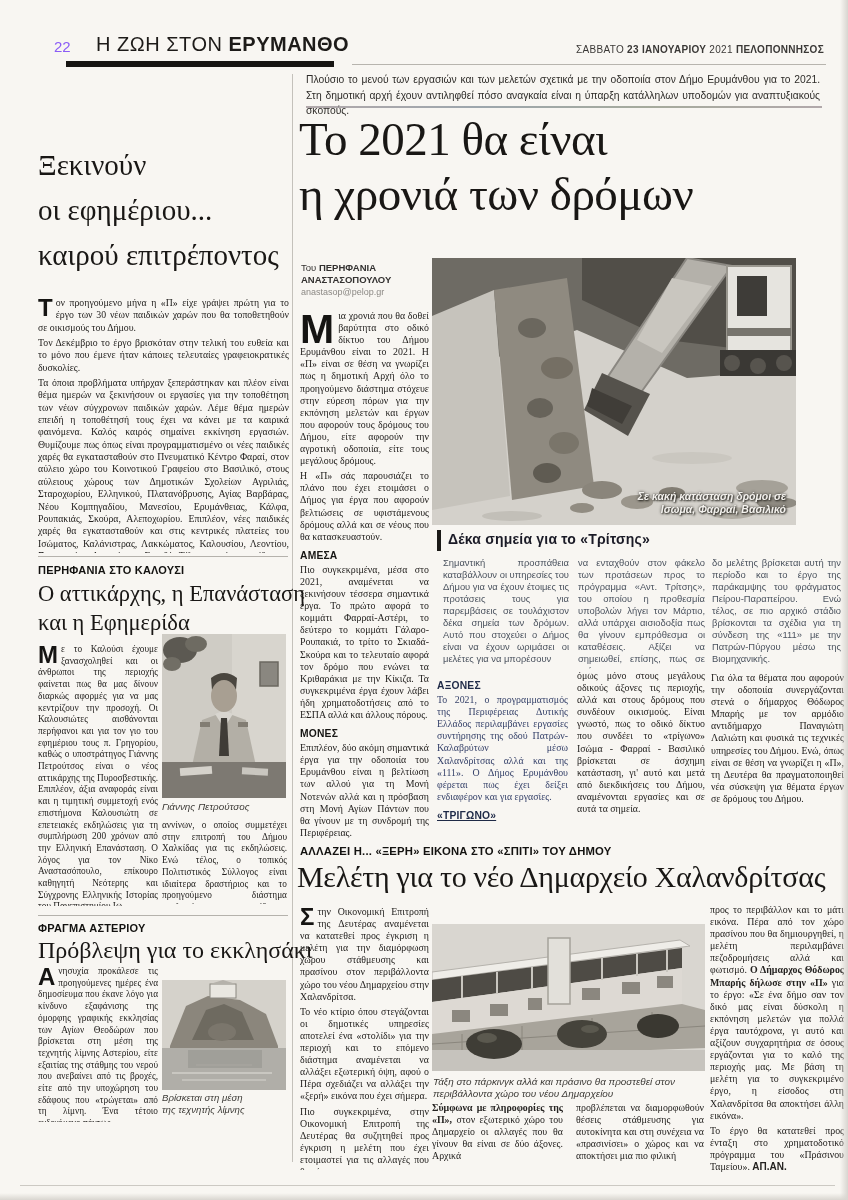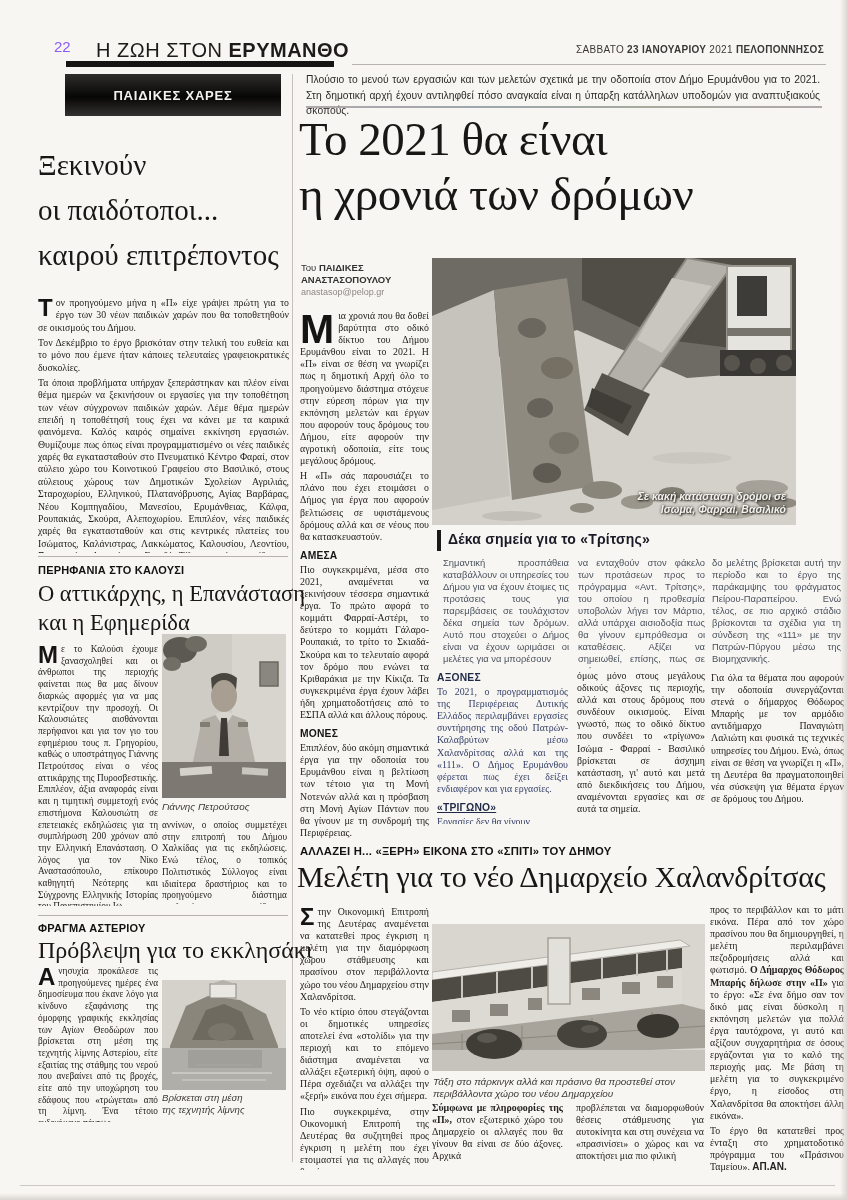--- a/index.html
+++ b/index.html
@@ -27,66 +27,62 @@
   .photo svg{display:block;}
   .bluecol p{color:#36426a;}
 </style>
 </head>
 <body>
 
 <div class="page">
 
   <div class="abs sans" style="left:36px;top:38px;font-size:15px;color:#8b5cf6;margin-left:18px;">22</div>
 
-  <div class="abs sans" style="left:96px;top:39px;font-size:20px;letter-spacing:.5px;color:#1d1b19;">
+  <div class="abs sans" style="left:96px;top:33px;font-size:20px;letter-spacing:.5px;color:#1d1b19;">
     <span>Η ΖΩΗ ΣΤΟΝ</span>
     <b>ΕΡΥΜΑΝΘΟ</b>
   </div>
   <div class="abs" style="left:66px;top:61px;width:268px;height:6px;background:#171513;"></div>
 
   <div class="abs sans" style="left:300px;top:44px;width:524px;text-align:right;font-size:10px;color:#3a3836;letter-spacing:.3px;">
     <span>ΣΑΒΒΑΤΟ</span>
     <b>23 ΙΑΝΟΥΑΡΙΟΥ</b>
     <span>2021</span>
     <b>ΠΕΛΟΠΟΝΝΗΣΟΣ</b>
   </div>
   <div class="abs rule" style="left:352px;top:64px;width:474px;background:#b7b4ae;"></div>
 
-  <div class="abs sans" style="left:65px;top:74px;width:216px;height:42px;display:flex;align-items:center;justify-content:center;
-       background:linear-gradient(180deg,#2e2d2b,#060605 55%,#343230);color:#f3f1ed;font-weight:bold;font-size:13px;letter-spacing:.8px;">
-    <span>ΠΑΙΔΙΚΕΣ ΧΑΡΕΣ</span>
-  </div>
 
   <div class="abs" style="left:292px;top:74px;width:1px;height:1088px;background:#c4c1bb;"></div>
 
   <div class="abs sans just" style="left:306px;top:72px;width:514px;font-size:10.3px;line-height:15.5px;color:#2e2c29;">Πλούσιο το μενού των εργασιών και των μελετών σχετικά με την οδοποιία στον Δήμο Ερυμάνθου για το 2021. Στη δημοτική αρχή έχουν αντιληφθεί πόσο αναγκαία είναι η ύπαρξη κατάλληλων υποδομών για αναπτυξιακούς σκοπούς.</div>
   <div class="abs" style="left:306px;top:106px;width:516px;height:2px;opacity:.75;
        background:linear-gradient(90deg,#9a8f93,#7f8c96,#8a9180,#9a8f93);"></div>
 
   <div class="abs headline" style="left:299px;top:112px;font-size:47px;line-height:55px;letter-spacing:-.5px;">
     <span style="display:block">Το 2021 θα είναι</span>
     <span style="display:block">η χρονιά των δρόμων</span>
   </div>
 
   <div class="abs sans" style="left:301px;top:262px;font-size:9.5px;line-height:12px;color:#333130;">
     <span>Του</span>
-    <b>ΠΑΙΔΙΚΕΣ</b><br>
+    <b>ΠΕΡΗΦΑΝΙΑ</b><br>
     <b>ΑΝΑΣΤΑΣΟΠΟΥΛΟΥ</b><br>
     <span style="font-size:9px;color:#8c8985;">anastasop@pelop.gr</span>
   </div>
 
   <div class="abs bodytext just clip" style="left:300px;top:310px;width:129px;height:532px;">
     <p>
       <span class="dropcap dropcap-big">Μ</span><span>ια χρονιά που θα δοθεί βαρύτητα στο οδικό δίκτυο του Δήμου Ερυμάνθου είναι το 2021. Η «Π» είναι σε θέση να γνωρίζει πως η δημοτική Αρχή όλο το προηγούμενο διάστημα στόχευε στην εύρεση πόρων για την εκπόνηση μελετών και έργων που αφορούν τους δρόμους του Δήμου, είτε αφορούν την αγροτική οδοποιία, είτε τους μεγάλους δρόμους.</span>
     </p>
     <p>Η «Π» σάς παρουσιάζει το πλάνο που έχει ετοιμάσει ο Δήμος για έργα που αφορούν βελτιώσεις σε υφιστάμενους δρόμους αλλά και σε νέους που θα κατασκευαστούν.</p>
     <div class="subhead">ΑΜΕΣΑ</div>
     <p>Πιο συγκεκριμένα, μέσα στο 2021, αναμένεται να ξεκινήσουν τέσσερα σημαντικά έργα. Το πρώτο αφορά το κομμάτι Φαρραί-Αστέρι, το δεύτερο το κομμάτι Γάλαρο-Ρουπακιά, το τρίτο το Σκιαδά-Σκούρα και το τελευταίο αφορά τον δρόμο που ενώνει τα Κριθαράκια με την Κίκιζα. Τα συγκεκριμένα έργα έχουν λάβει ήδη χρηματοδοτήσεις από το ΕΣΠΑ αλλά και άλλους πόρους.</p>
     <div class="subhead">ΜΟΝΕΣ</div>
-    <p>Επιπλέον, δύο ακόμη σημαντικά έργα για την οδοποιία του Ερυμάνθου είναι η βελτίωση των τέτοιο για τη Μονή Νοτενών αλλά και η πρόσβαση στη Μονή Αγίων Πάντων που θα γίνουν με τη συνδρομή της Περιφέρειας.</p>
+    <p>Επιπλέον, δύο ακόμη σημαντικά έργα για την οδοποιία του Ερυμάνθου είναι η βελτίωση των αλλού για τη Μονή Νοτενών αλλά και η πρόσβαση στη Μονή Αγίων Πάντων που θα γίνουν με τη συνδρομή της Περιφέρειας.</p>
   </div>
 
   <div class="abs photo" style="left:432px;top:258px;width:364px;height:267px;">
     <svg width="364" height="267" viewBox="0 0 364 267">
       <rect x="0" y="0" width="364" height="267" fill="#d4d1cb"></rect>
       <path d="M0,0 H364 V112 L255,120 L145,72 L0,122 Z" fill="#6e6b64"></path>
       <path d="M150,0 H364 V98 L235,82 L150,42 Z" fill="#514e48"></path>
       <path d="M0,58 L62,32 L78,238 L0,252 Z" fill="#c6c3bc"></path>
       <path d="M62,32 L135,20 L162,228 L80,242 Z" fill="#8f8a80"></path>
       <ellipse cx="100" cy="70" rx="14" ry="10" fill="#6b675e"></ellipse>
@@ -126,35 +122,35 @@
   </div>
 
   <div class="abs" style="left:437px;top:530px;width:4px;height:21px;background:#1b1a18;"></div>
   <div class="abs sans" style="left:448px;top:531px;font-weight:bold;font-size:14px;color:#1a1a26;letter-spacing:.2px;">Δέκα σημεία για το «Τρίτσης»</div>
 
   <div class="abs sans just clip" style="left:443px;top:557px;width:126px;height:112px;font-size:9.4px;line-height:12px;color:#4a525e;">Σημαντική προσπάθεια καταβάλλουν οι υπηρεσίες του Δήμου για να έχουν έτοιμες τις προτάσεις τους για παρεμβάσεις σε τουλάχιστον δέκα σημεία των δρόμων. Αυτό που στοχεύει ο Δήμος είναι να έχουν ωριμάσει οι μελέτες για να μπορέσουν</div>
   <div class="abs sans just clip" style="left:578px;top:557px;width:127px;height:112px;font-size:9.4px;line-height:12px;color:#4a525e;">να ενταχθούν στον φάκελο των προτάσεων προς το πρόγραμμα «Αντ. Τρίτσης», του οποίου η προθεσμία υποβολών λήγει τον Μάρτιο, αλλά υπάρχει αισιοδοξία πως θα γίνουν εμπρόθεσμα οι καταθέσεις. Αξίζει να σημειωθεί, επίσης, πως σε επίπε-</div>
   <div class="abs sans just clip" style="left:712px;top:557px;width:129px;height:112px;font-size:9.4px;line-height:12px;color:#4a525e;">δο μελέτης βρίσκεται αυτή την περίοδο και το έργο της παράκαμψης του φράγματος Πείρου-Παραπείρου. Ενώ τέλος, σε πιο αρχικό στάδιο βρίσκονται τα σχέδια για τη σύνδεση της «111» με την Πατρών-Πύργου μέσω της Βιομηχανικής.</div>
 
   <div class="abs bodytext just clip bluecol" style="left:437px;top:672px;width:131px;height:152px;">
-    <div class="subhead" style="margin-top:0;color:#1f2a47;">ΑΞΟΝΕΣ</div>
+    <div class="subhead" style="margin-top:8px;color:#1f2a47;">ΑΞΟΝΕΣ</div>
     <p>Το 2021, ο προγραμματισμός της Περιφέρειας Δυτικής Ελλάδος περιλαμβάνει εργασίες συντήρησης της οδού Πατρών-Καλαβρύτων μέσω Χαλανδρίτσας αλλά και της «111». Ο Δήμος Ερυμάνθου φέρεται πως έχει δείξει ενδιαφέρον και για εργασίες.</p>
     <div class="subhead" style="color:#1f2a47;text-decoration:underline;">«ΤΡΙΓΩΝΟ»</div>
     <p>Εργασίες δεν θα γίνουν</p>
   </div>
   <div class="abs bodytext just clip" style="left:577px;top:670px;width:128px;height:154px;">
     <p>όμως μόνο στους μεγάλους οδικούς άξονες τις περιοχής, αλλά και στους δρόμους που συνδέουν οικισμούς. Είναι γνωστό, πως το οδικό δίκτυο που συνδέει το «τρίγωνο» Ισώμα - Φαρραί - Βασιλικό βρίσκεται σε άσχημη κατάσταση, γι' αυτό και μετά από διεκδικήσεις του Δήμου, αναμένονται εργασίες και σε αυτά τα σημεία.</p>
   </div>
   <div class="abs bodytext just clip" style="left:711px;top:672px;width:133px;height:152px;">
     <p>Για όλα τα θέματα που αφορούν την οδοποιία συνεργάζονται στενά ο δήμαρχος Θόδωρος Μπαρής με τον αρμόδιο αντιδήμαρχο Παναγιώτη Λαλιώτη και φυσικά τις τεχνικές υπηρεσίες του Δήμου. Ενώ, όπως είναι σε θέση να γνωρίζει η «Π», τη Δευτέρα θα πραγματοποιηθεί νέα σύσκεψη για θέματα έργων σε δρόμους του Δήμου.</p>
   </div>
 
   <div class="abs headline" style="left:38px;top:143px;font-size:29px;line-height:45px;">
     <span style="display:block">Ξεκινούν</span>
-    <span style="display:block">οι παιδότοποι...</span>
+    <span style="display:block">οι εφημέριου...</span>
     <span style="display:block">καιρού επιτρέποντος</span>
   </div>
   <div class="abs just clip" style="left:38px;top:297px;width:251px;height:256px;font-size:9.8px;line-height:12.35px;">
     <p>
       <span class="dropcap">Τ</span><span>ον προηγούμενο μήνα η «Π» είχε γράψει πρώτη για το έργο των 30 νέων παιδικών χαρών που θα τοποθετηθούν σε οικισμούς του Δήμου.</span>
     </p>
     <p>Τον Δεκέμβριο το έργο βρισκόταν στην τελική του ευθεία και το μόνο που έμενε ήταν κάποιες τελευταίες γραφειοκρατικές δυσκολίες.</p>
     <p>Τα όποια προβλήματα υπήρχαν ξεπεράστηκαν και πλέον είναι θέμα ημερών να ξεκινήσουν οι εργασίες για την τοποθέτηση των νέων σύγχρονων παιδικών χαρών. Λέμε θέμα ημερών επειδή η τοποθέτησή τους έχει να κάνει με τα καιρικά φαινόμενα. Καλός καιρός σημαίνει εκκίνηση εργασιών. Θυμίζουμε πως όπως είναι προγραμματισμένο οι νέες παιδικές χαρές θα εγκατασταθούν στο Πνευματικό Κέντρο Φαραί, στον αύλειο χώρο του Κοινοτικού Γραφείου στο Βασιλικό, στους αύλειους χώρους των Δημοτικών Σχολείων Αγριλιάς, Σταροχωρίου, Ελληνικού, Πλατανόβρυσης, Αγίας Βαρβάρας, Νέου Κομπηγαδίου, Μανεσίου, Ερυμάνθειας, Κάλφα, Ρουπακιάς, Σκούρα, Αλεποχωρίου. Επιπλέον, νέες παιδικές χαρές θα εγκατασταθούν και στις κεντρικές πλατείες του Ισώματος, Καλάνιστρας, Λακκώματος, Καλουσίου, Λεοντίου, Ξηροχωρίου, Δροσιάς και Σκιαδά. Τέλος, τα νέα παιχνίδια για τα παιδιά θα μπουν και σε χώρους κοντά στα Κοινοτικά γραφεία των Καλάνου, Καταρράκτη, Μιραλίου, Κριθαρακίων, Χρυσοπηγής, Σταυροδρομίου, Αγίας Μαρίνας και Χιόνας.</p>
   </div>
 

